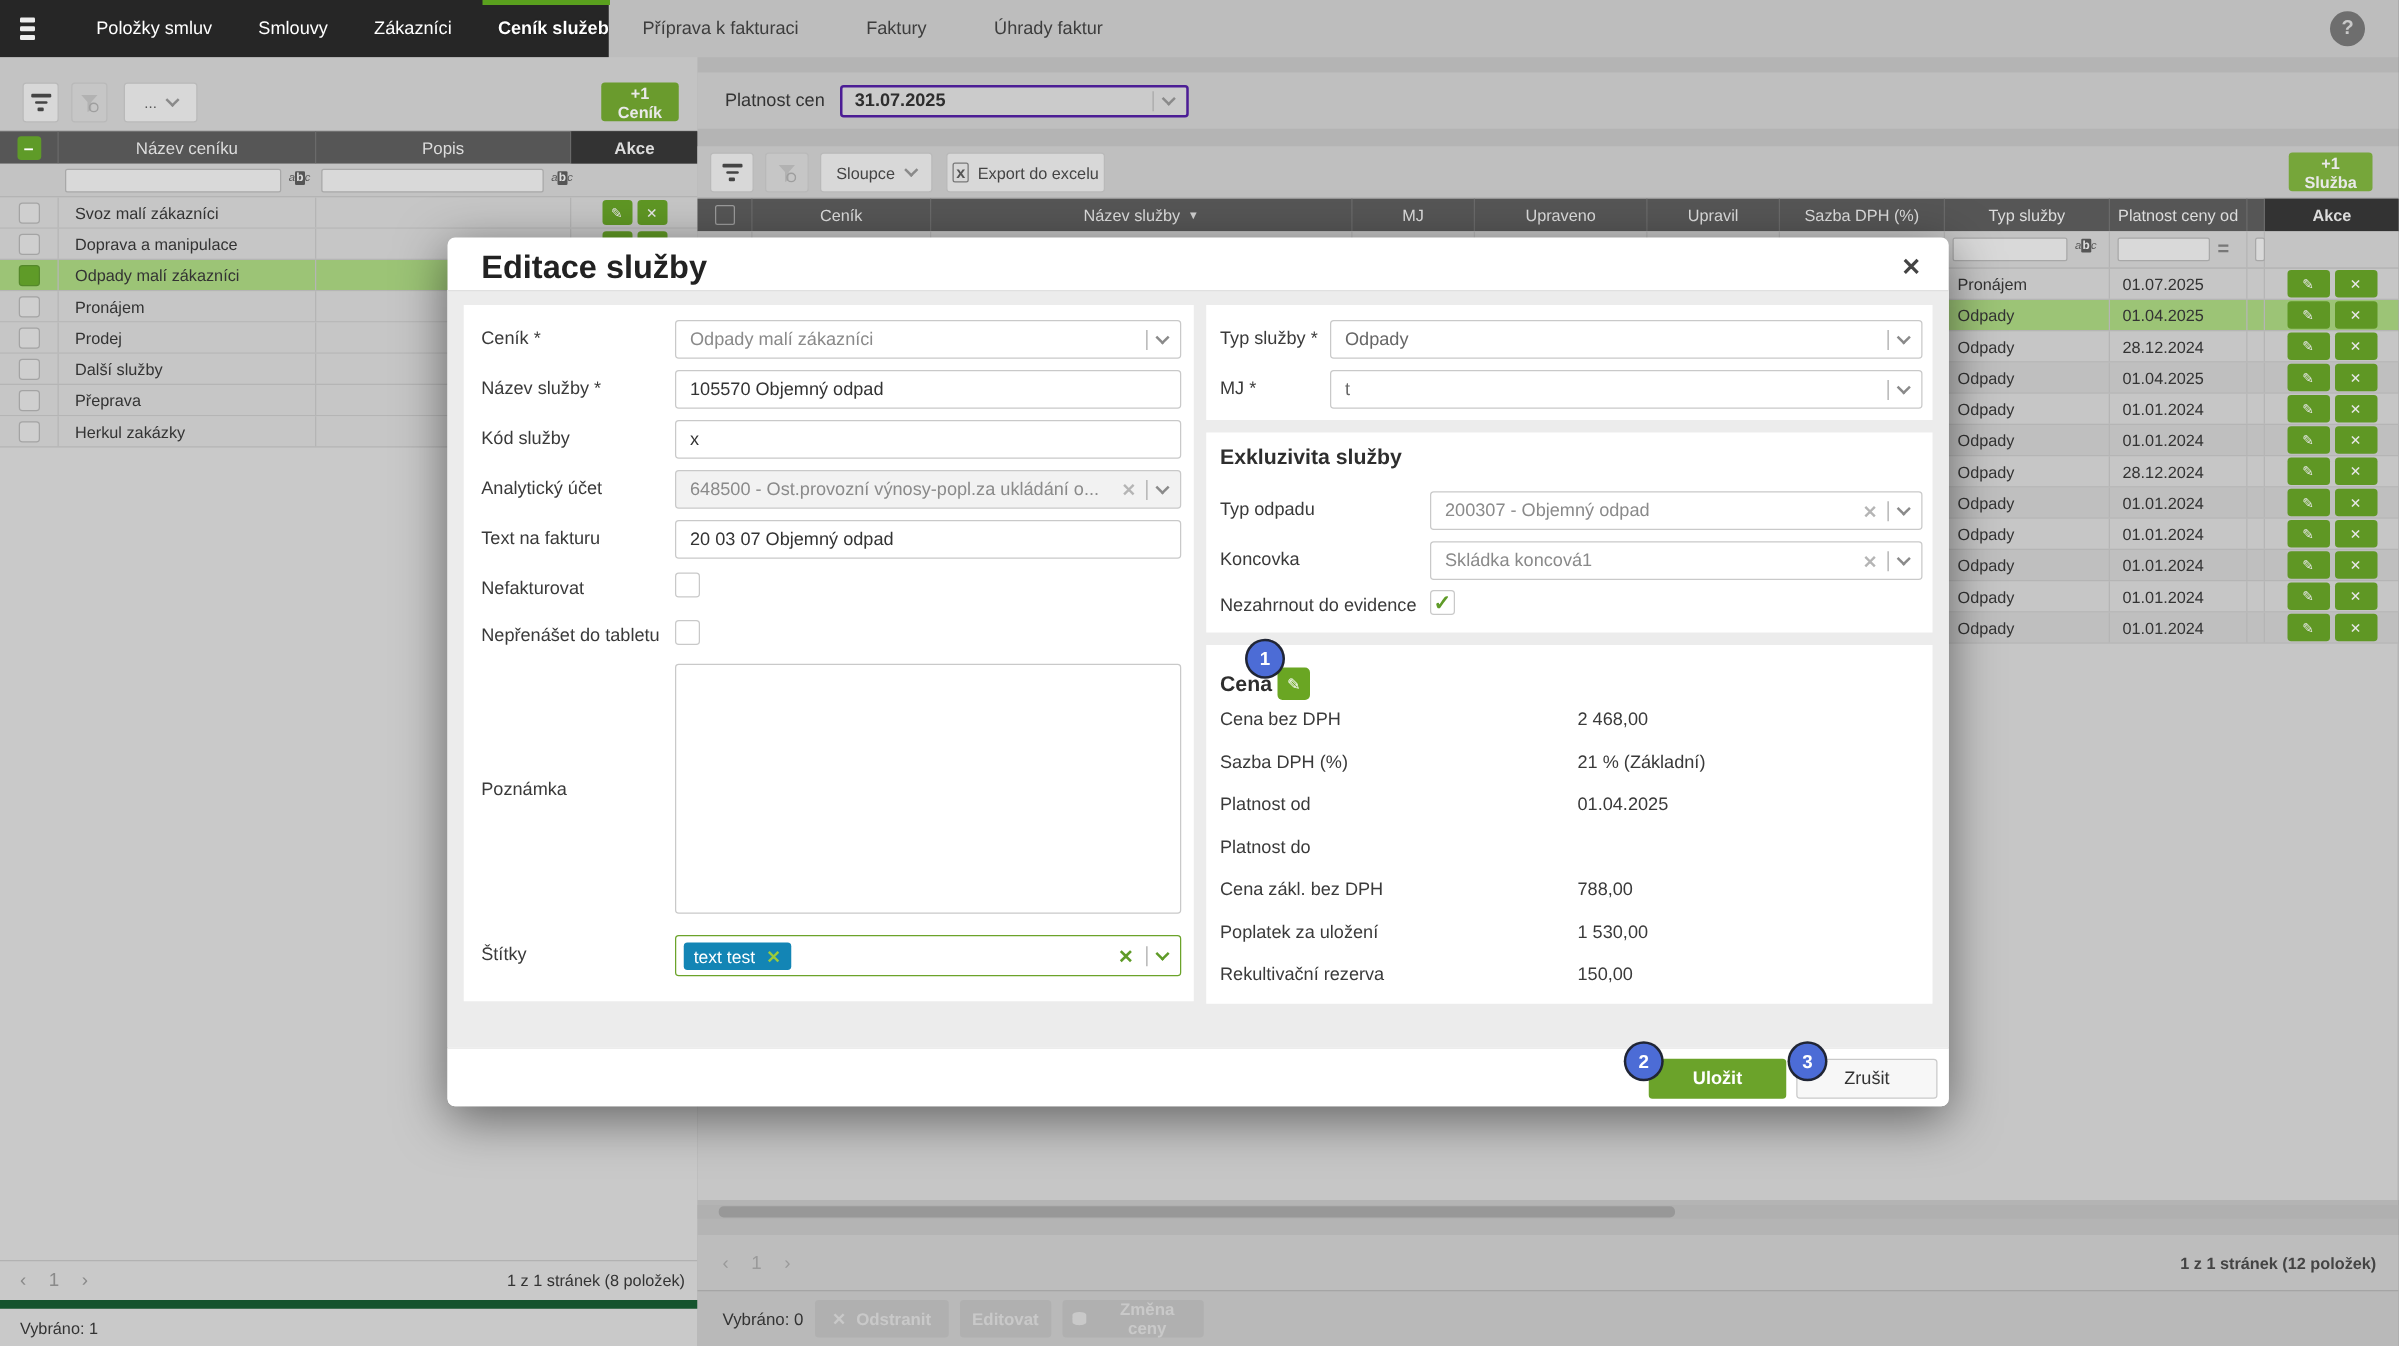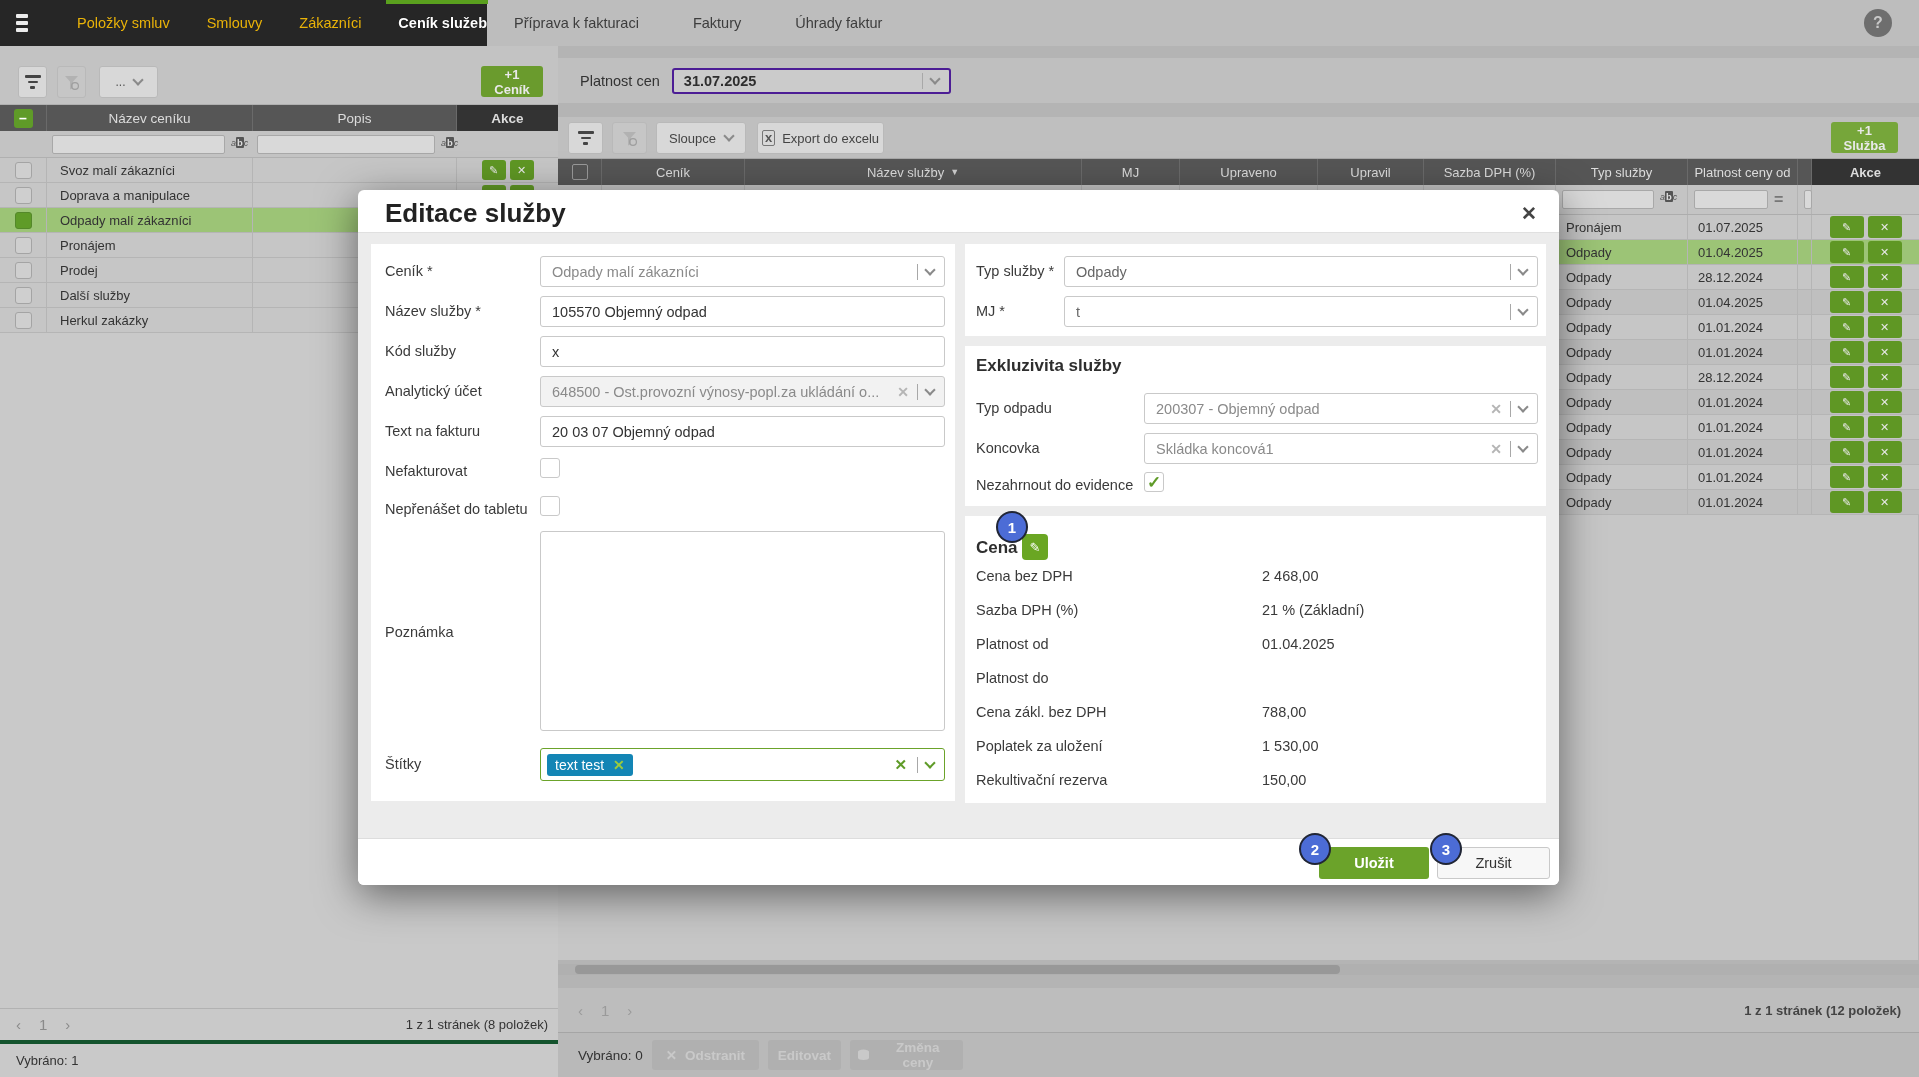--- a/index.html
+++ b/index.html
@@ -5,21 +5,21 @@
   html,body{margin:0;padding:0;background:#888;}
   *{box-sizing:border-box;font-family:"Liberation Sans",sans-serif;}
   #stage{position:relative;width:1919px;height:1077px;background:#b4b4b4;overflow:hidden;}
 
   
   #nav{position:absolute;left:0;top:0;width:1919px;height:46px;background:#bdbdbd;}
   #nav-dark{position:absolute;left:0;top:0;width:487px;height:46px;background:#262626;display:flex;align-items:center;}
   #hamburger{margin-left:16px;width:26px;height:18px;display:flex;flex-direction:column;justify-content:space-between;cursor:pointer;}
   #hamburger i{display:block;height:3.6px;background:#ececec;border-radius:1px;}
   #nav-dark .items{display:flex;gap:37px;margin-left:49px;white-space:nowrap;}
-  #nav-dark .nav-item{font-size:14.5px;color:#eab308;cursor:pointer;position:relative;padding:14px 0;}
+  #nav-dark .nav-item{font-size:14.5px;color:#ffffff;cursor:pointer;position:relative;padding:14px 0;}
   #nav-dark .nav-item.active{color:#ffffff;font-weight:bold;text-shadow:0 0 1px #000;}
   #green-ind{position:absolute;left:386px;top:0;width:102px;height:4px;background:#5aa01e;}
   #nav-light{position:absolute;left:487px;top:0;right:0;height:46px;display:flex;align-items:center;gap:54px;padding-left:27px;white-space:nowrap;}
   #nav-light .nav-item{font-size:14.5px;color:#3d3d3d;cursor:pointer;}
   #help-btn{position:absolute;right:27px;top:9px;width:28px;height:28px;border-radius:50%;background:#6e6e6e;color:#c9c9c9;font-size:16px;font-weight:bold;display:flex;align-items:center;justify-content:center;cursor:pointer;}
 
   
   #sidebar{position:absolute;left:0;top:46px;width:558px;bottom:0;background:#c9c9c9;}
   #sb-toolbar{position:absolute;left:0;top:0;width:100%;height:59px;background:#c3c3c3;border-bottom:1px solid #b0b0b0;}
   .tool-btn{position:absolute;top:20px;height:32px;background:#d8d8d8;border:1px solid #b9b9b9;border-radius:3px;display:flex;align-items:center;justify-content:center;cursor:pointer;}
@@ -54,21 +54,21 @@
   .sb-row .c3{width:204px;}
   .sb-row .c4{width:101px;display:flex;gap:4px;justify-content:center;}
   .sb-row .c1,.sb-row .c2,.sb-row .c3{border-right:1px solid #b5b5b5;align-self:stretch;display:flex;align-items:center;}
   .cb{width:17px;height:17px;border:1px solid #a4a4a4;background:#cfcfcf;border-radius:3px;cursor:pointer;}
   .sb-row.selected .cb{background:#5f9b28;border-color:#54882a;color:#fff;font-size:12px;display:flex;align-items:center;justify-content:center;}
   .mini-act{width:24px;height:20px;border-radius:3px;background:#5f9724;color:#e8e8e8;font-size:11px;display:flex;align-items:center;justify-content:center;cursor:pointer;}
 
   #sb-pag{position:absolute;left:0;bottom:37px;width:558px;height:32px;border-top:1px solid #b2b2b2;display:flex;align-items:center;font-size:13px;color:#333;}
   #sb-pag .arrows{margin-left:16px;color:#8a8a8a;display:flex;gap:18px;font-size:15px;}
   #sb-pag .sum{margin-left:auto;margin-right:10px;}
-  #sb-sel{position:absolute;left:0;bottom:0;width:662px;height:37px;border-top:4px solid #14532d;display:flex;align-items:center;font-size:13px;color:#333;}
+  #sb-sel{position:absolute;left:0;bottom:0;width:662px;height:37px;border-top:7px solid #14532d;display:flex;align-items:center;font-size:13px;color:#333;}
   #sb-sel span{margin-left:16px;}
 
   
   #content{position:absolute;left:558px;top:46px;right:0;bottom:0;background:#b4b4b4;}
   #validity{position:absolute;left:0;top:12px;right:0;height:45px;background:#bfbfbf;display:flex;align-items:center;}
   #validity .lbl{margin-left:22px;font-size:14.5px;color:#333;}
   #date-box{margin-left:12px;width:279px;height:26px;background:#cbcbcb;border:2px solid #4c1d95;border-radius:3px;display:flex;align-items:center;cursor:pointer;}
   #date-box .val{margin-left:10px;font-weight:bold;font-size:14.5px;color:#2e2e2e;flex:1;}
   .cb-adorn{display:flex;align-items:center;gap:8px;padding:0 10px;}
   .cb-adorn .sep{width:1px;height:16px;background:#a8a8a8;}
@@ -272,20 +272,31 @@
           <div class="c3"></div>
           <div class="c4">
             <span class="mini-act">✎</span>
             <span class="mini-act">✕</span>
           </div>
         </div>
         <div class="sb-row">
           <div class="c1">
             <span class="cb"></span>
           </div>
+          <div class="c2">Přeprava</div>
+          <div class="c3"></div>
+          <div class="c4">
+            <span class="mini-act">✎</span>
+            <span class="mini-act">✕</span>
+          </div>
+        </div>
+        <div class="sb-row">
+          <div class="c1">
+            <span class="cb"></span>
+          </div>
           <div class="c2">Herkul zakázky</div>
           <div class="c3"></div>
           <div class="c4">
             <span class="mini-act">✎</span>
             <span class="mini-act">✕</span>
           </div>
         </div>
       </div>
     <div id="sb-pag">
       <span class="arrows">

